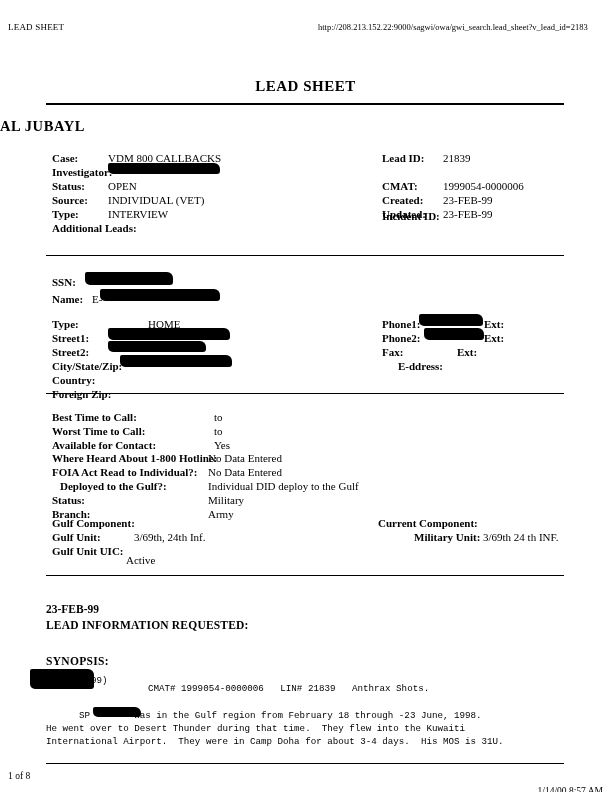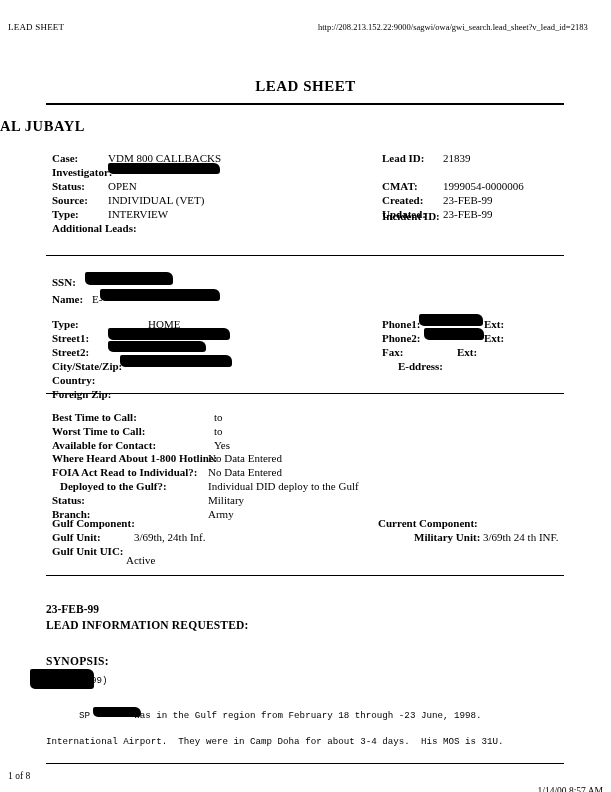--- a/index.html
+++ b/index.html
@@ -228,23 +228,25 @@
   <div class="rule rule-sec3"></div>
 
   <div class="t b" style="left:46px; top:603px; font-size:11.5px;">23-FEB-99</div>
   <div class="t b" style="left:46px; top:619px; font-size:11.5px; letter-spacing:0.2px;">LEAD INFORMATION REQUESTED:</div>
 
   <div class="t b" style="left:46px; top:655px; font-size:11.5px; letter-spacing:0.3px;">SYNOPSIS:</div>
 
   <div class="mono" style="left:58px; top:674px;">(2/23/99)</div>
   <div class="redact rough" style="left:30px; top:669px; width:64px; height:20px;"></div>
 
+  <div class="mono" style="left:148px; top:682px;">CMAT# 1999054-0000006   LIN# 21839   Anthrax Shots.</div>
 
   <div class="mono" style="left:46px; top:709px;">      SP        was in the Gulf region from February 18 through -23 June, 1998.</div>
   <div class="redact rough" style="left:93px; top:707px; width:48px; height:10px;"></div>
 
+  <div class="mono" style="left:46px; top:722px;">He went over to Desert Thunder during that time.  They flew into the Kuwaiti</div>
   <div class="mono" style="left:46px; top:735px;">International Airport.  They were in Camp Doha for about 3-4 days.  His MOS is 31U.</div>
 
   <div class="rule rule-foot"></div>
   <div class="foot-left">1 of 8</div>
   <div class="foot-right">1/14/00 8:57 AM</div>
 
 </div>
 
 </body></html>

